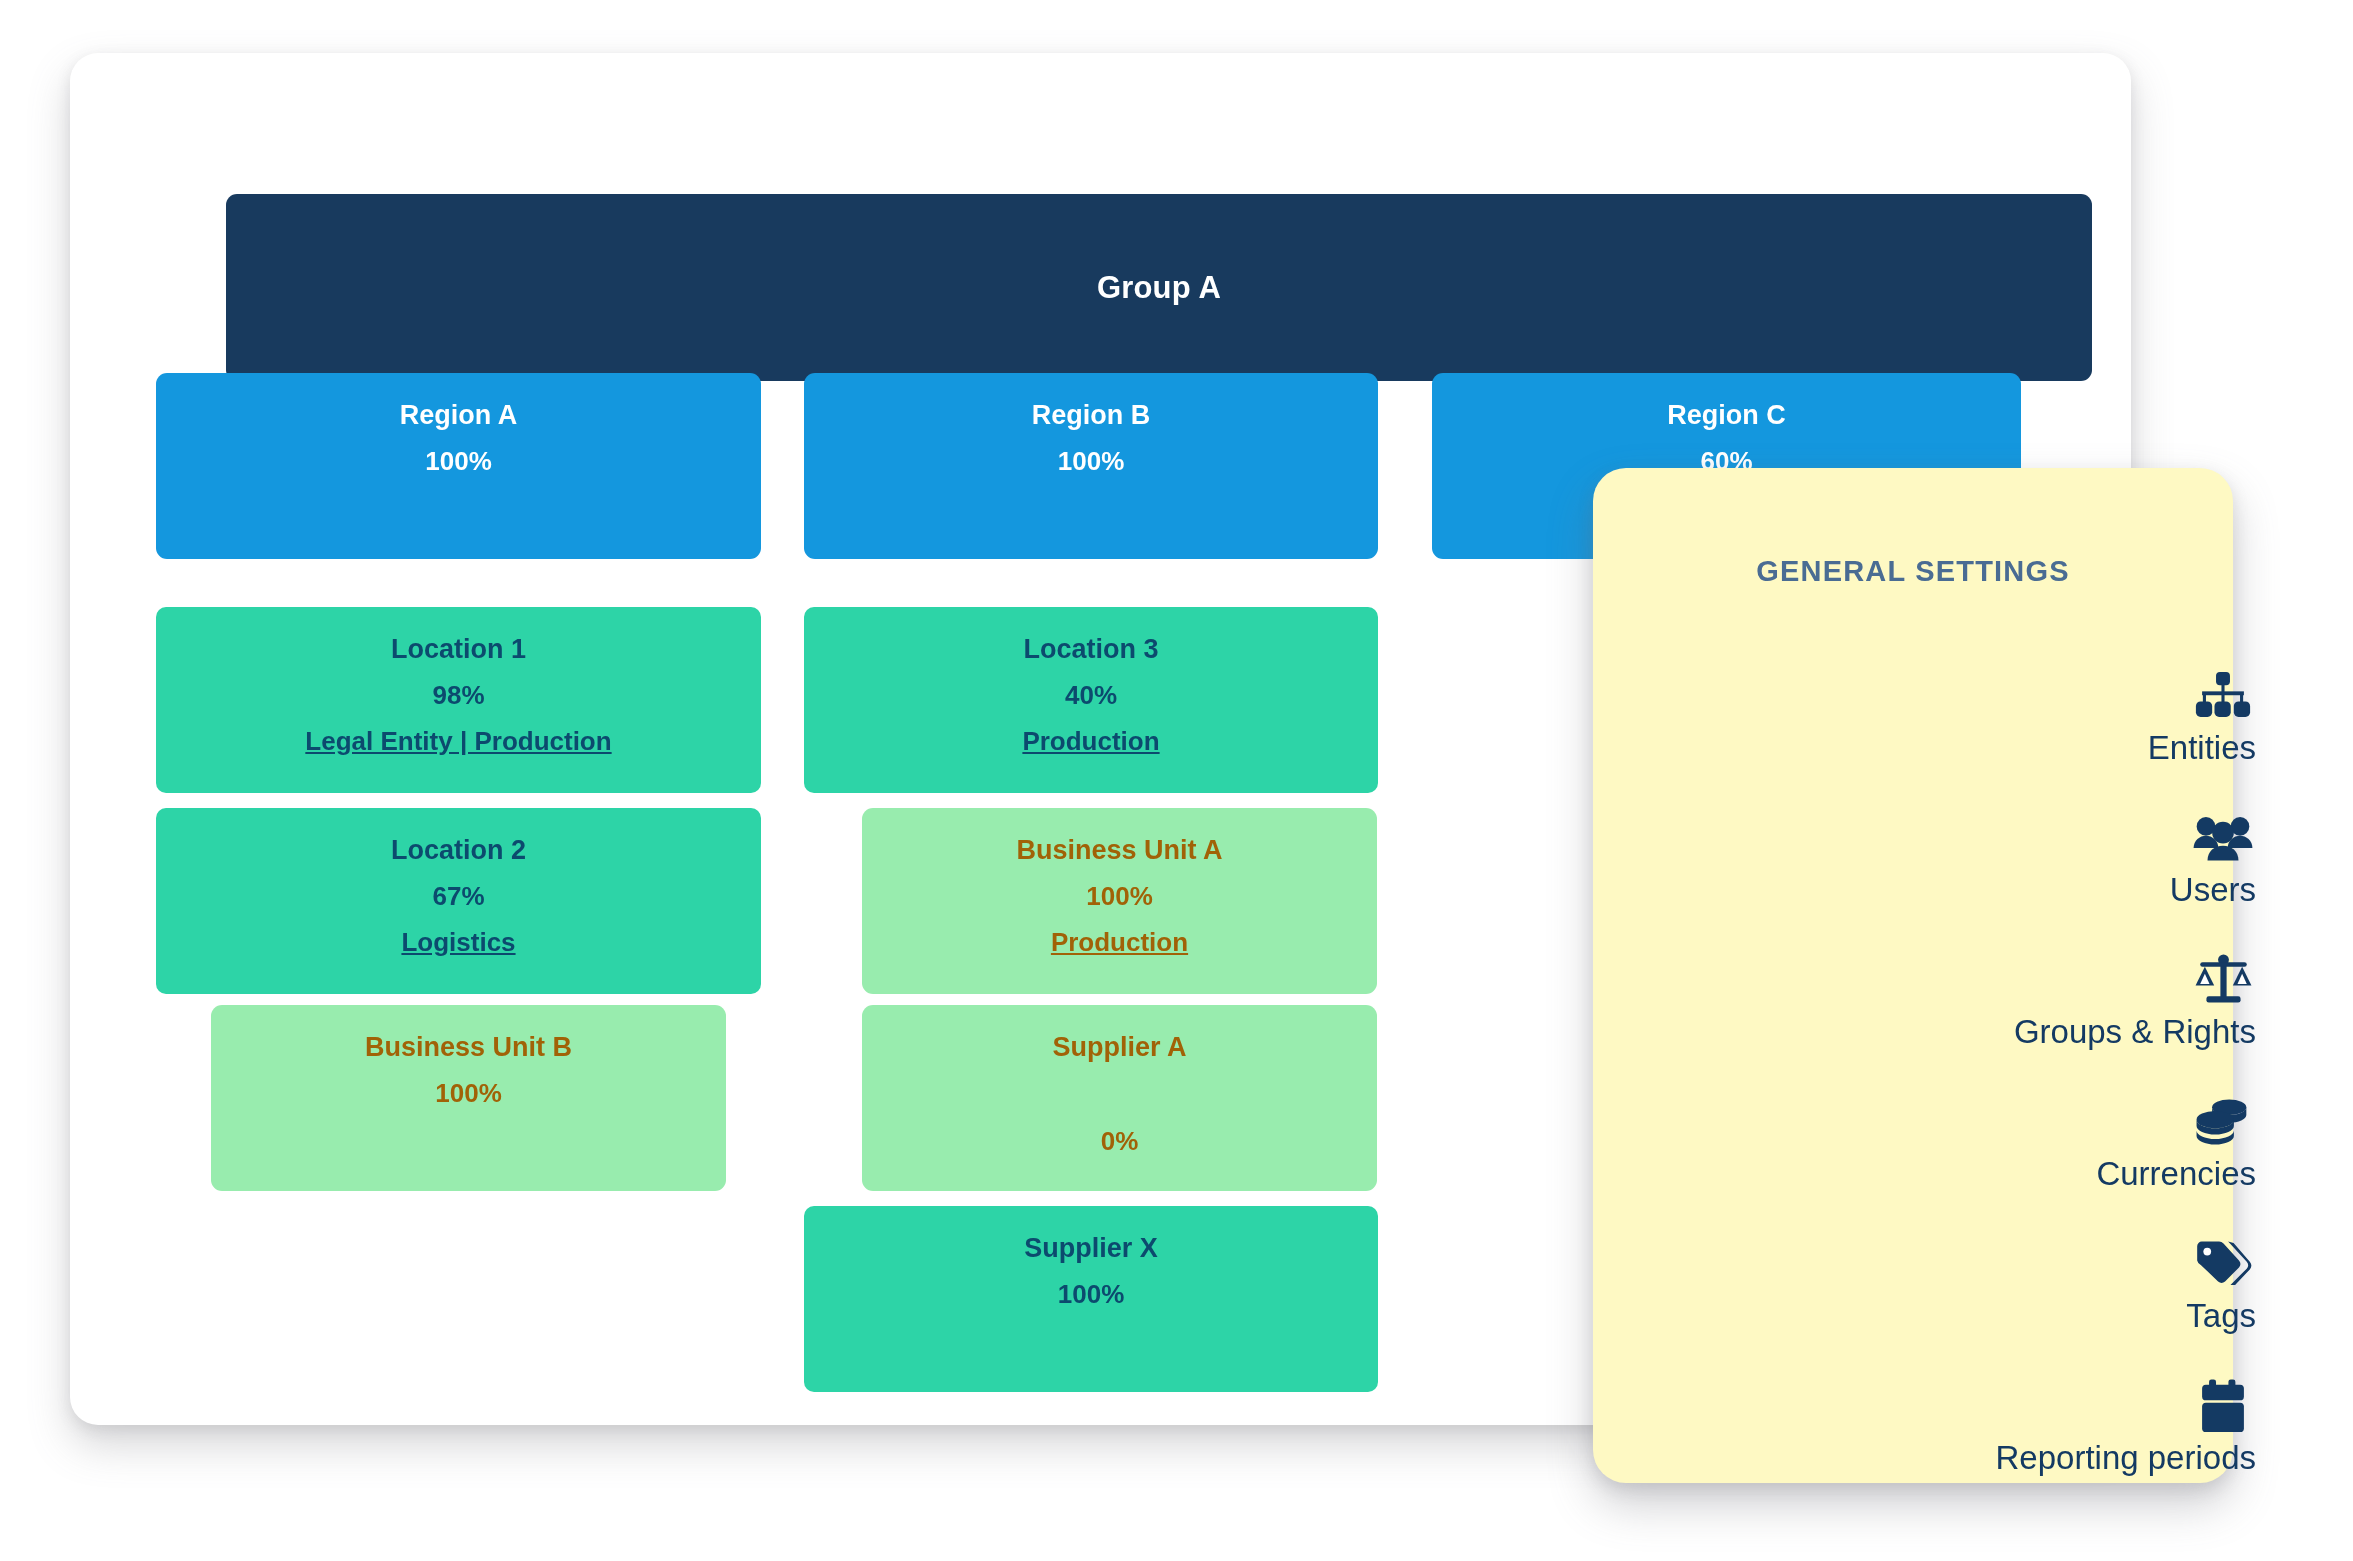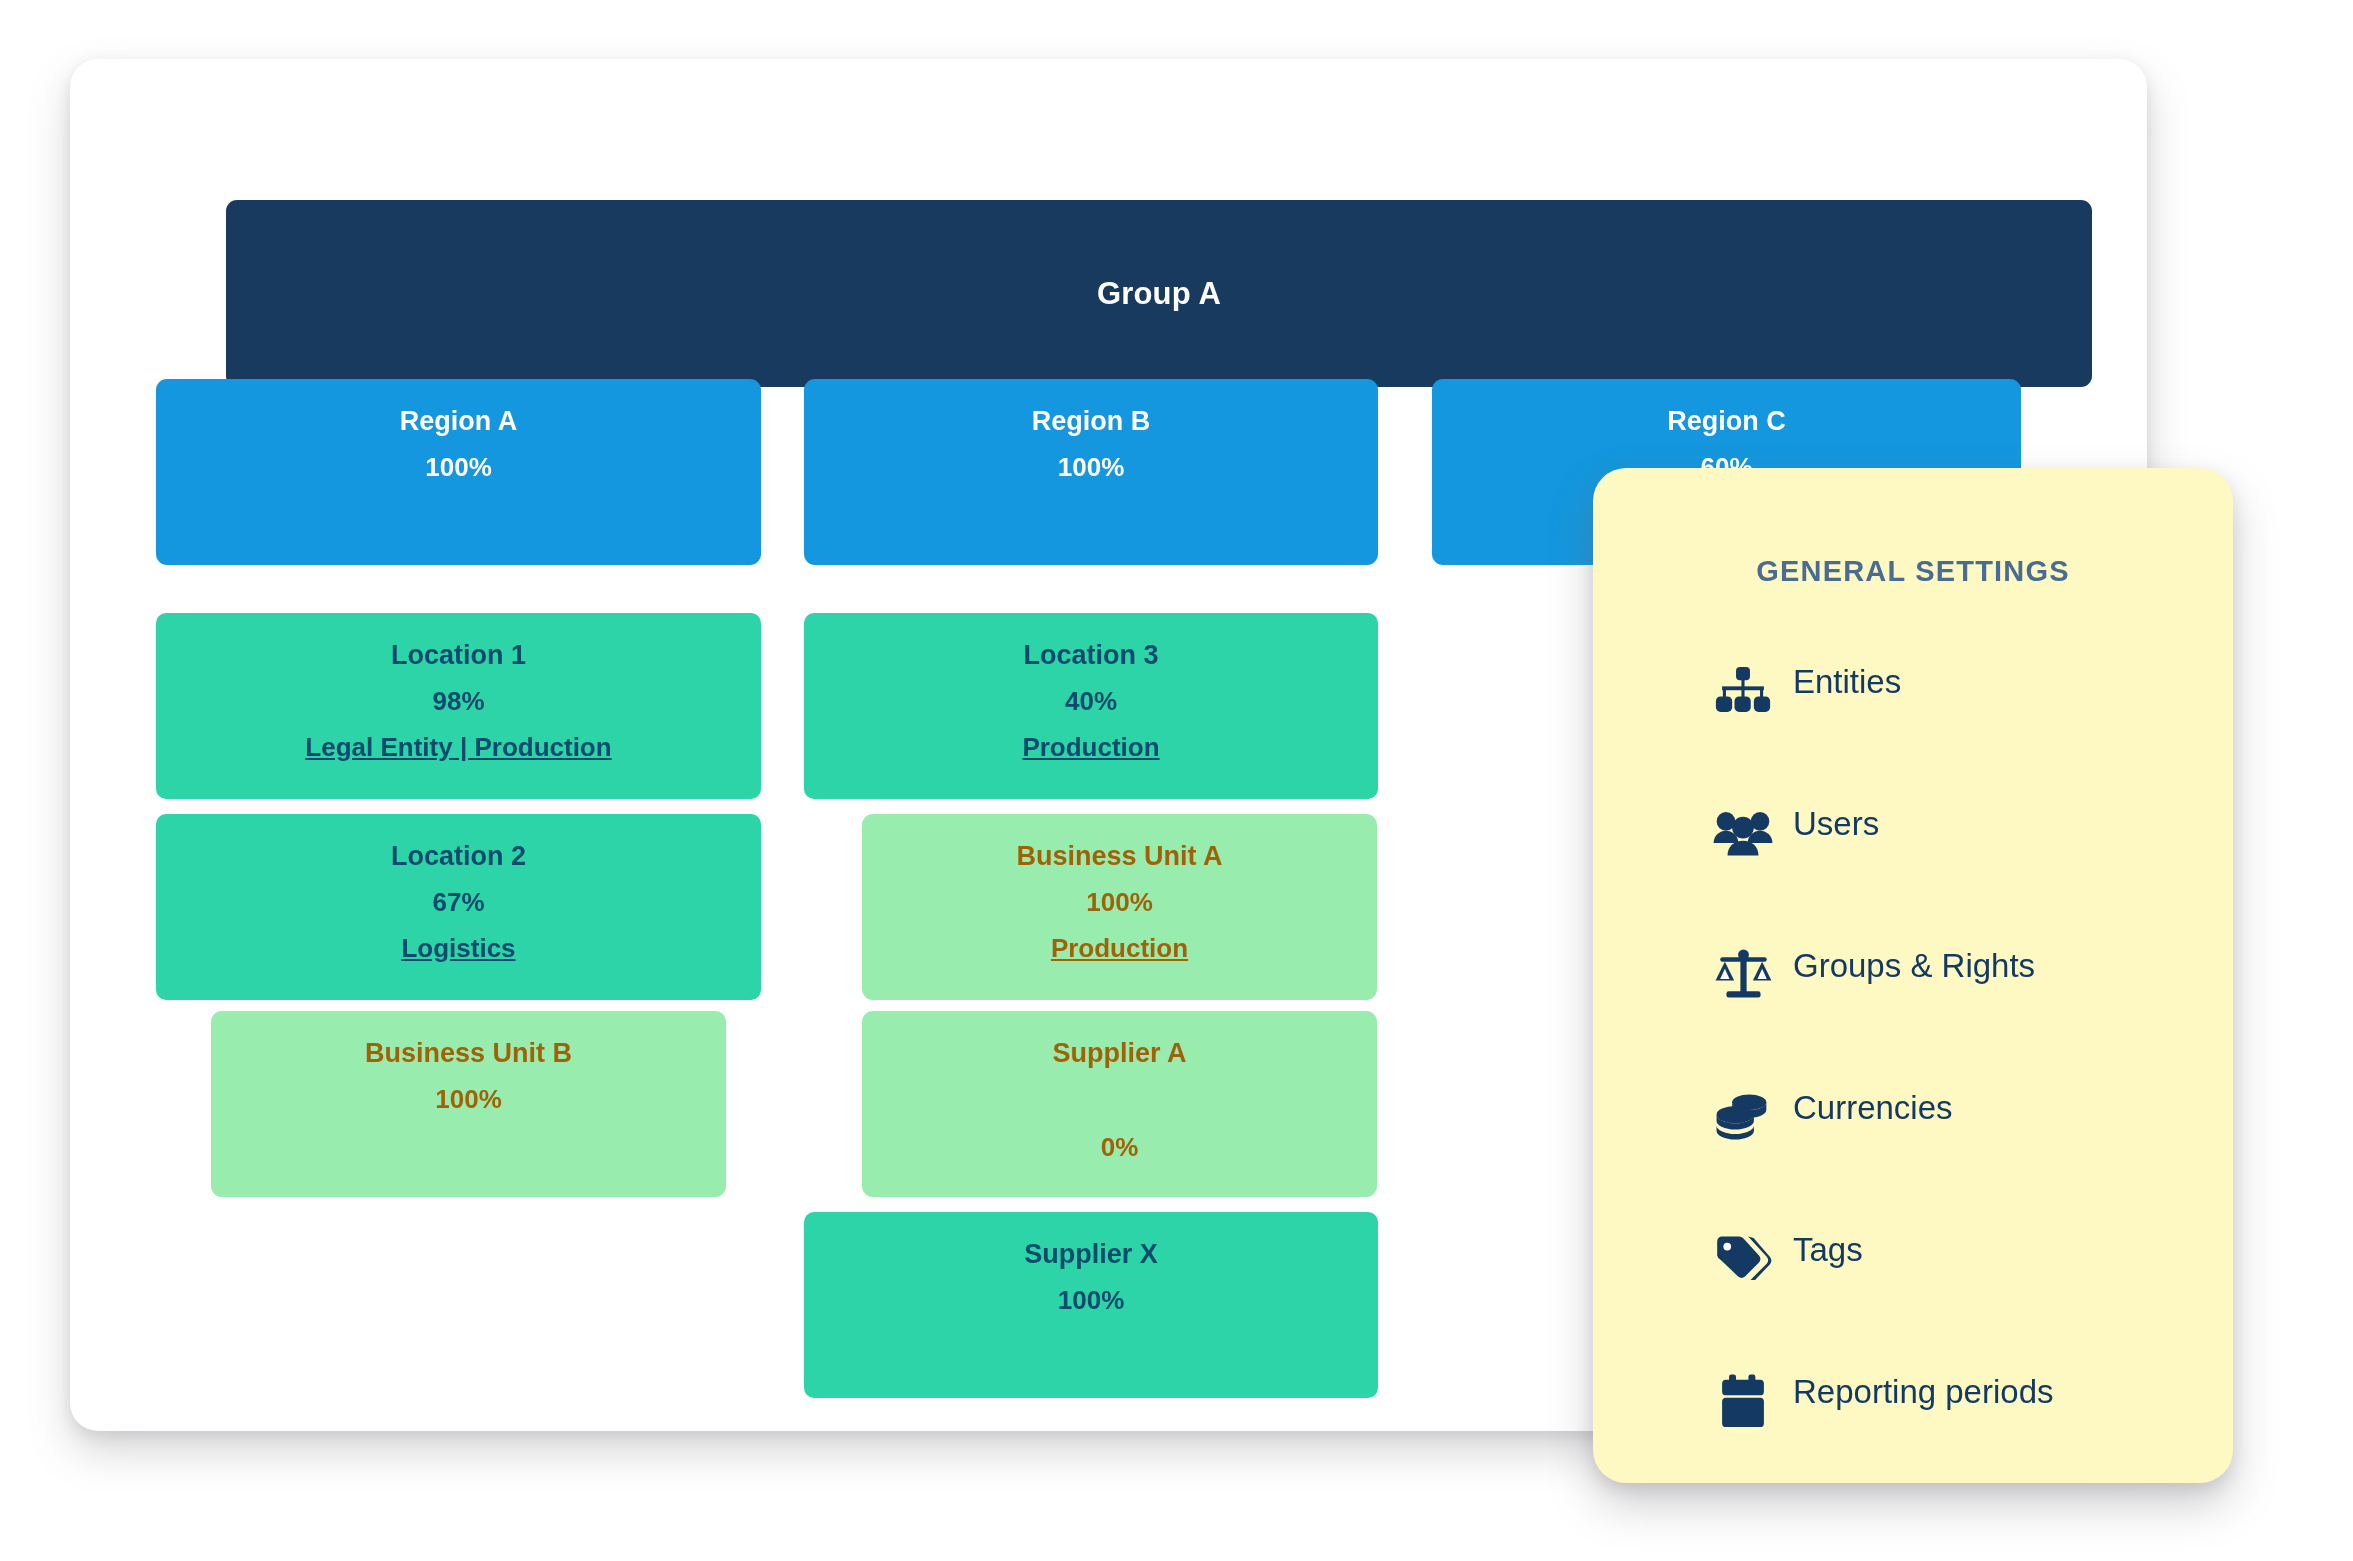--- a/index.html
+++ b/index.html
@@ -7,24 +7,23 @@
     width:2354px;height:1561px;
     background:#ffffff;
     font-family:"Liberation Sans", sans-serif;
     overflow:hidden;
     position:relative;
   }
   #stage{position:absolute;left:0;top:0;width:2354px;height:1561px;}
 
   
   .board{
-    position:absolute;left:70px;top:59px;width:2061px;height:1372px;
+    position:absolute;left:70px;top:53px;width:2061px;height:1372px;
     background:#ffffff;border-radius:28px;
     box-shadow:0 20px 42px rgba(120,120,125,.30), 0 4.7px 14px rgba(120,120,125,.16);
-    padding-left:16px;
   }
 
   
   .group-header{
     position:absolute;left:156px;top:141px;width:1866px;height:187px;
     background:#183A5E;border-radius:11px;
     display:flex;align-items:center;justify-content:center;
   }
   .group-header .title{
     color:#ffffff;font-size:31px;font-weight:bold;letter-spacing:0.2px;
@@ -52,22 +51,23 @@
   }
   .settings-title{
     position:absolute;left:0;top:87px;width:100%;
     text-align:center;
     color:#4A6C93;font-size:29px;font-weight:bold;letter-spacing:1.2px;
   }
   .settings-list{
     position:absolute;left:117px;top:195px;width:546px;
   }
   .settings-item{
-    display:flex;align-items:flex-start;height:56px;margin-bottom:86px;
+    display:flex;align-items:flex-end;height:56px;margin-bottom:86px;
     cursor:pointer;
+    flex-direction:column;
   }
   .settings-item:last-child{margin-bottom:0;}
   .settings-item .s-icon{
     width:66px;height:56px;flex:0 0 66px;
     display:flex;align-items:center;justify-content:center;
   }
   .settings-item .s-icon svg{display:block;}
   .settings-item .s-label{
     margin-left:17px;color:#143A63;font-size:33px;font-weight:400;white-space:nowrap;
   }

